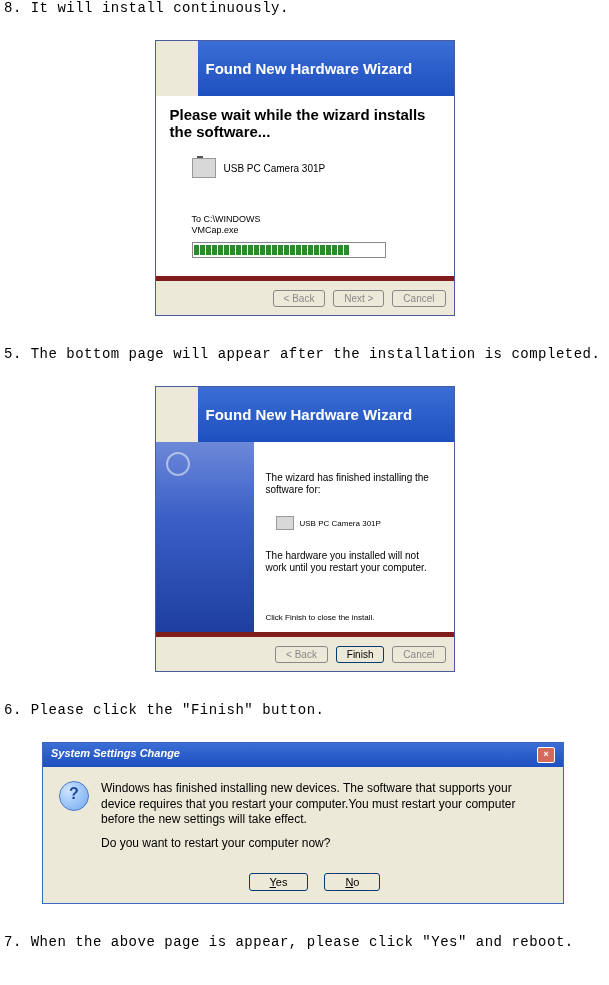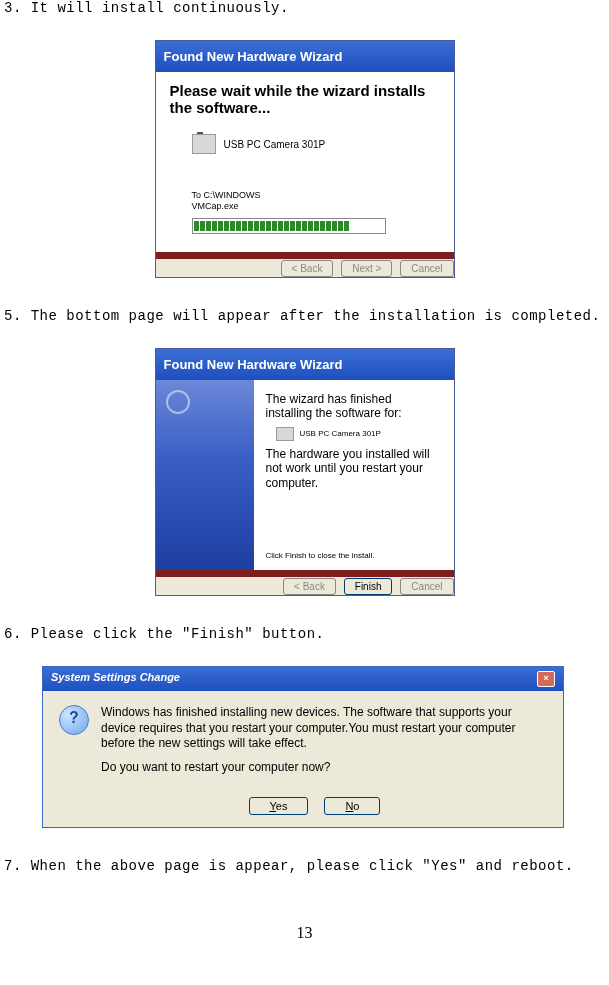--- a/index.html
+++ b/index.html
@@ -23,23 +23,24 @@
   .wizard {
     width: 298px;
     margin: 0 auto 30px auto;
     border: 1px solid #4a5a9a;
     background: #ece9d8;
     font-family: Tahoma, Arial, sans-serif;
   }
   .wizard-title {
     background: linear-gradient(to bottom, #3b6ed5, #1e4fbf);
     color: #fff;
-    font-size: 13px;
-    font-weight: bold;
-    padding: 8px 8px;
+    font-size: 15px;
+    font-weight: bold;
+    padding: 19px 8px;
+    margin-left: 42px;
   }
   .wizard-body {
     background: #ffffff;
     height: 160px;
     padding: 10px 14px;
     font-size: 10px;
     color: #000;
     position: relative;
   }
   .wizard-subhead {
@@ -88,21 +89,22 @@
     padding: 1px;
     gap: 1px;
   }
   .progress .seg {
     width: 5px;
     height: 10px;
     background: #2b8a2b;
   }
   .wizard-footer {
     background: #ece9d8;
-    border-top: 7px solid #7f1d1d;
+    border-top: 5px solid #7f1d1d;
+    padding: 8px;
     text-align: right;
   }
   .wizard-footer button,
   .xp-btn {
     font-family: Tahoma, Arial, sans-serif;
     font-size: 10px;
     padding: 2px 10px;
     min-width: 48px;
     background: #ece9d8;
     border: 1px solid #888;
@@ -137,22 +139,22 @@
     padding: 10px 12px;
     font-size: 9px;
   }
   .wizard-right .heading {
     font-size: 11px;
     font-weight: bold;
     margin-bottom: 6px;
     line-height: 1.2;
   }
   .wizard-right p {
-    margin: 2px 0;
-    font-size: 12px;
+    margin: 20px 0;
+    font-size: 10px;
     line-height: 1.2;
   }
   .mini-device {
     display: flex;
     align-items: center;
     gap: 6px;
     margin: 6px 0 6px 10px;
     font-size: 8px;
   }
   .mini-icon {
@@ -250,21 +252,21 @@
     font-family: Georgia, "Times New Roman", serif;
     font-size: 16px;
     margin-top: 50px;
   }
 </style>
 </head>
 <body>
 
 <div class="page">
 
-  <p class="step-text">3. It will install continuously.</p>
+  <p class="step-text">8. It will install continuously.</p>
 
   <div class="wizard">
     <div class="wizard-title">Found New Hardware Wizard</div>
     <div class="wizard-body">
       <div class="wizard-subhead">Please wait while the wizard installs the software...</div>
       <div class="device-row">
         <span class="device-icon"></span>
         <span>USB PC Camera 301P</span>
       </div>
       <div class="file-row">

